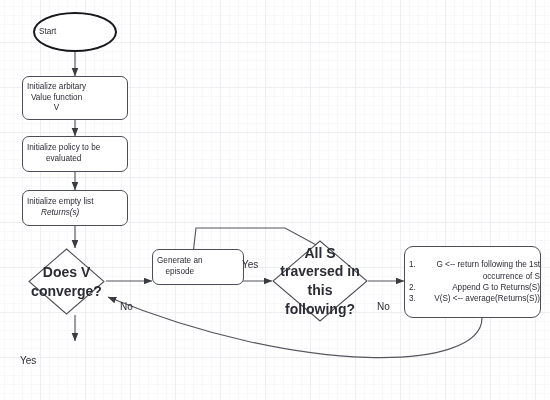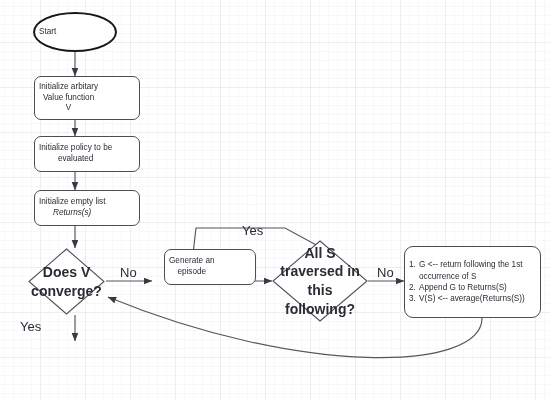--- a/index.html
+++ b/index.html
@@ -42,21 +42,20 @@
     font-size: 8.2px;
     line-height: 1.33;
   }
   .terminator {
     border: 2.1px solid #17171c;
     border-radius: 50%;
   }
   .process {
     border: 1.05px solid #4d4d55;
     border-radius: 7px;
-    margin-left: 12px;
   }
   .node-text {
     padding: 0 4px;
     white-space: pre-line;
   }
   .italic { font-style: italic; }
   .decision-wrap {
     position: absolute;
     display: flex;
     align-items: center;
@@ -80,28 +79,30 @@
     border-radius: 9px;
     display: flex;
     align-items: center;
   }
   .steps ol {
     margin: 0;
     padding-left: 13px;
     color: #2b2b35;
     font-size: 8.2px;
     line-height: 1.4;
+    text-align: right;
   }
   .steps li { padding-left: 1px; }
   .edge-label {
     position: absolute;
     color: #2b2b35;
-    font-size: 13px;
+    font-size: 10px;
     line-height: 1;
     white-space: nowrap;
+    margin-top: 36px;
   }
 </style>
 </head>
 <body>
 
 <div id="canvas">
 
   <svg id="edges" viewBox="0 0 550 400" xmlns="http://www.w3.org/2000/svg">
     <defs>
       <marker id="arrow" markerWidth="9" markerHeight="9" refX="7.2" refY="3" orient="auto" markerUnits="strokeWidth">

